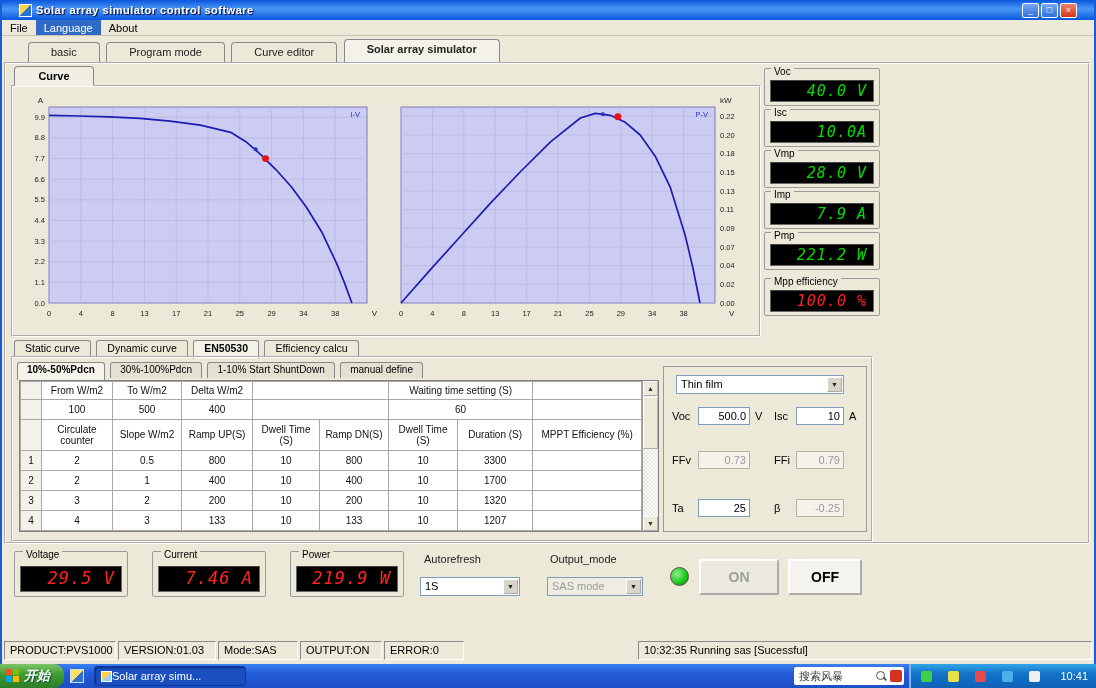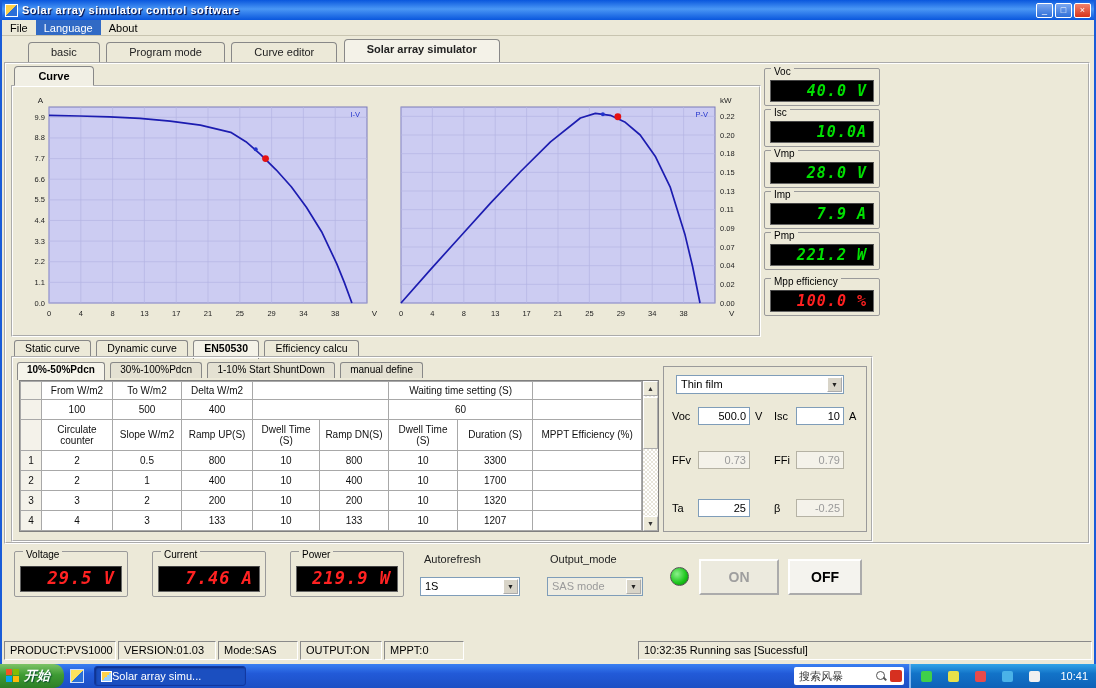--- a/index.html
+++ b/index.html
@@ -4,21 +4,21 @@
 <style>
   * { box-sizing: border-box; margin: 0; padding: 0; }
   html,body { width:1096px; height:688px; overflow:hidden; font-family:"Liberation Sans",sans-serif; background:#000; }
   .screen { position:relative; width:1096px; height:688px; background:#ece9d8; }
 
   
   .window { position:absolute; left:0; top:0; width:1096px; height:664px; background:#ece9d8;
             border-left:2px solid #1a5cd8; border-right:2px solid #1a5cd8; }
   .titlebar { position:absolute; left:0; top:0; right:0; height:20px;
               background:linear-gradient(to bottom,#0a57dd,#4a97f5 45%,#0a57dd);
-              display:flex; align-items:center; padding:0 3px; }
+              display:flex; align-items:center; padding:0 17px; }
   .app-icon { width:13px; height:13px; background:linear-gradient(135deg,#ffd24a 50%,#2b6fd8 50%); border:1px solid #fff; margin-right:4px; }
   .title { color:#fff; font-weight:bold; font-size:11px; letter-spacing:0.5px; text-shadow:1px 1px 1px #003; flex:1; }
   .winbtns { display:flex; gap:2px; }
   .winbtn { width:17px; height:15px; font-size:9px; line-height:13px; text-align:center; color:#fff;
             background:linear-gradient(#7aa7f0,#2f6fd8); border:1px solid #fff; border-radius:2px; cursor:pointer; }
   .winbtn.close { background:linear-gradient(#f0826c,#d8341a); }
 
   .menubar { position:absolute; left:0; top:20px; right:0; height:16px; background:#ece9d8; border-bottom:1px solid #c8c4b0;
              display:flex; align-items:stretch; font-size:11px; }
   .menu-item { padding:1px 8px; line-height:14px; cursor:pointer; }
@@ -37,21 +37,21 @@
   .curve-tab { position:absolute; left:8px; top:2px; width:80px; height:20px; line-height:18px; text-align:center;
                font-size:11px; font-weight:bold; background:#f1efe4; border:1px solid #888; border-bottom:1px solid #f1efe4;
                border-radius:4px 4px 0 0; z-index:2; cursor:pointer; }
   .curve-box { position:absolute; left:5px; top:21px; width:750px; height:252px; border:2px groove #fff; background:#ece9d8; }
 
   
   .readouts { position:absolute; left:758px; top:4px; width:116px; }
   .rgroup { position:relative; height:38px; margin-bottom:3px; border:1px solid #9a9a9a; border-radius:2px; padding-top:11px; }
   .rgroup .glabel { position:absolute; top:-2px; left:6px; font-size:10px; background:#ece9d8; padding:0 3px; line-height:10px; }
   .lcd { background:#000; border:1px solid #666; border-top-color:#444; color:#00e000;
-         font-family:"DejaVu Sans Mono",monospace; font-weight:bold; font-style:italic;
+         font-family:"DejaVu Sans Mono",monospace; font-weight:normal; font-style:italic;
          text-align:right; padding:1px 6px; font-size:15px; height:22px; margin:0 5px; letter-spacing:1px; }
 
   
   .lower-tabs { position:absolute; left:8px; top:274px; height:20px; }
   .ltab { display:inline-block; height:17px; line-height:15px; padding:0 10px; font-size:10.5px;
           background:#ece9d8; border:1px solid #888; border-bottom:none; border-radius:3px 3px 0 0; margin-right:1px; cursor:pointer; }
   .ltab.active { font-weight:bold; background:#f4f2e8; height:19px; }
   .lower-box { position:absolute; left:5px; top:292px; width:862px; height:186px; border:2px groove #fff; }
 
   .sub-tabs { position:absolute; left:4px; top:1px; height:18px; }
@@ -455,21 +455,21 @@
 
     <div class="indicator"></div>
     <button class="pushbtn disabled" style="left:697px;width:80px;">ON</button>
     <button class="pushbtn" style="left:786px;width:74px;">OFF</button>
 
     <div class="statusbar">
       <span class="scell" style="width:112px;">PRODUCT:PVS1000</span>
       <span class="scell" style="width:98px;">VERSION:01.03</span>
       <span class="scell" style="width:80px;">Mode:SAS</span>
       <span class="scell" style="width:82px;">OUTPUT:ON</span>
-      <span class="scell" style="width:80px;">MPPT:0</span>
+      <span class="scell" style="width:80px;">ERROR:0</span>
       <span class="scell" style="width:170px;margin-top:39px;">Total time 00d:00h:08m:28S</span>
       <span class="scell" style="flex:1;">10:32:35 Running sas [Sucessful]</span>
     </div>
   </div>
 
   <div class="taskbar">
     <div class="startbtn">
       <span class="winflag">
         <i style="background:#f35325"></i>
           <i style="background:#81bc06"></i>

